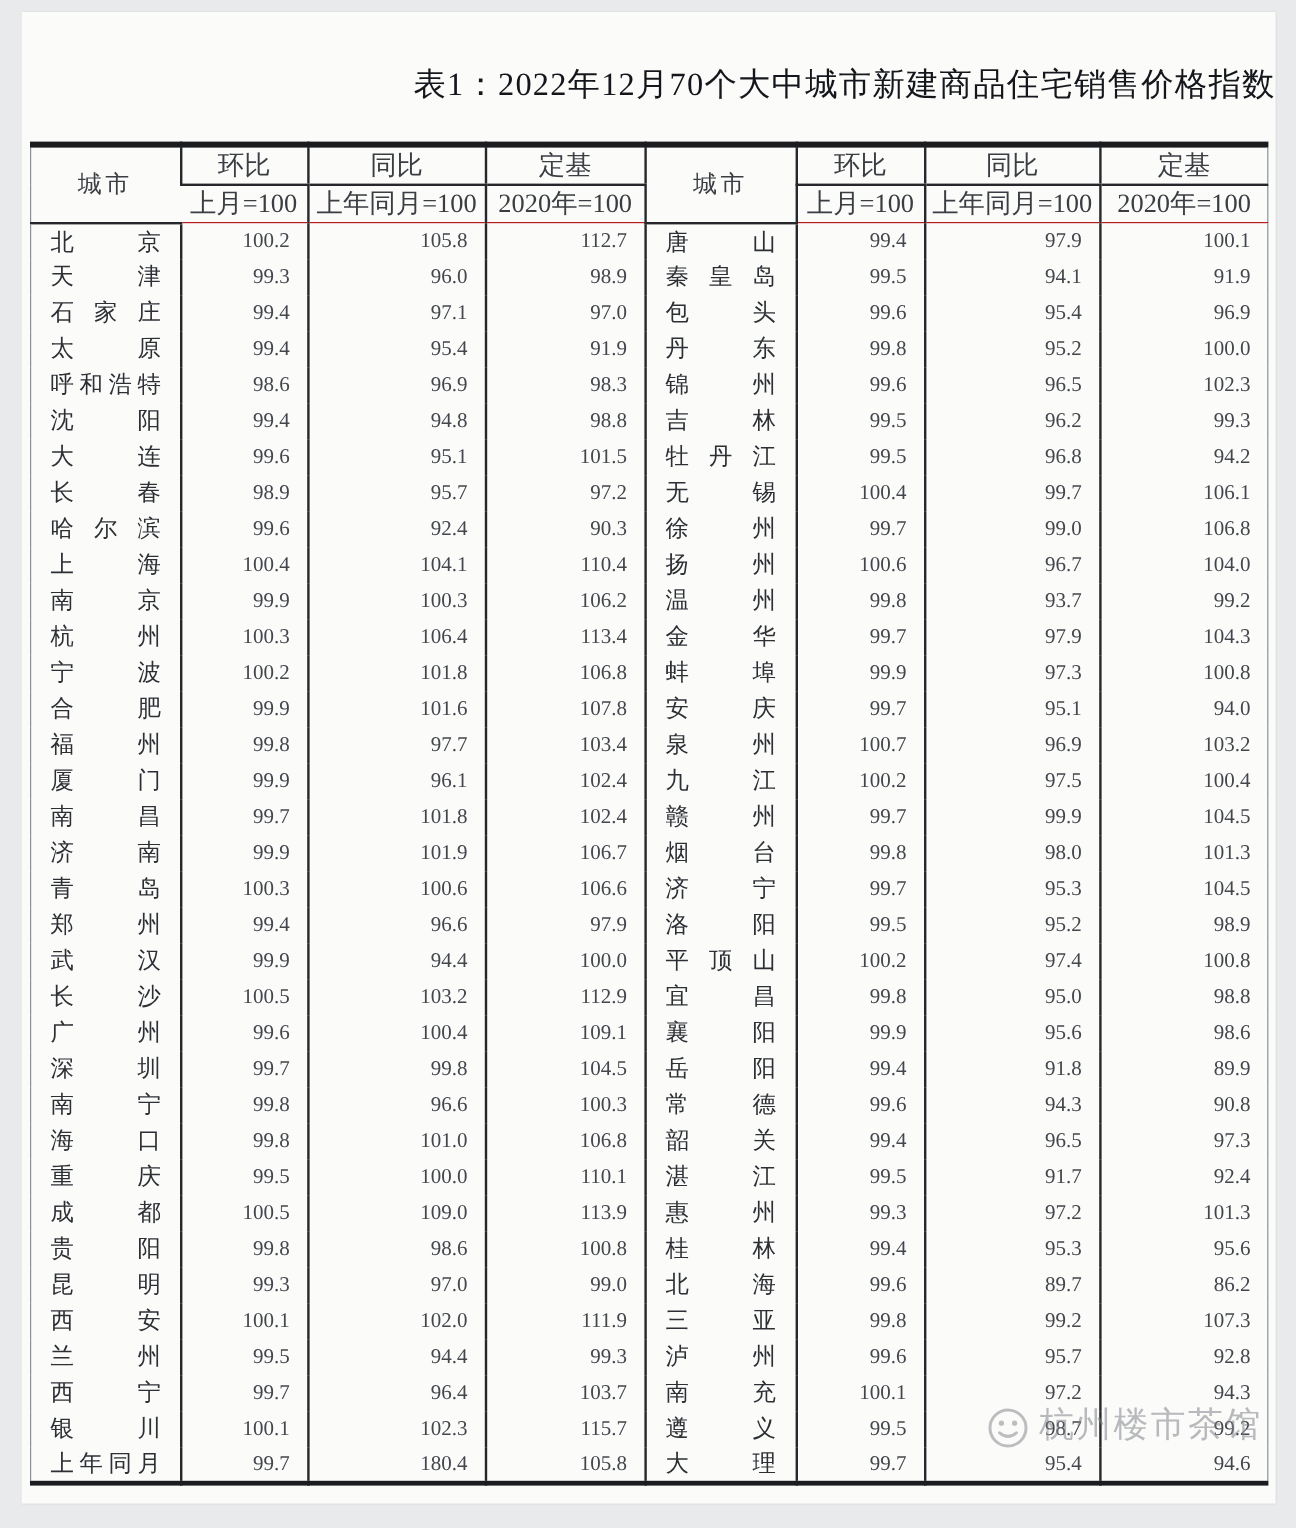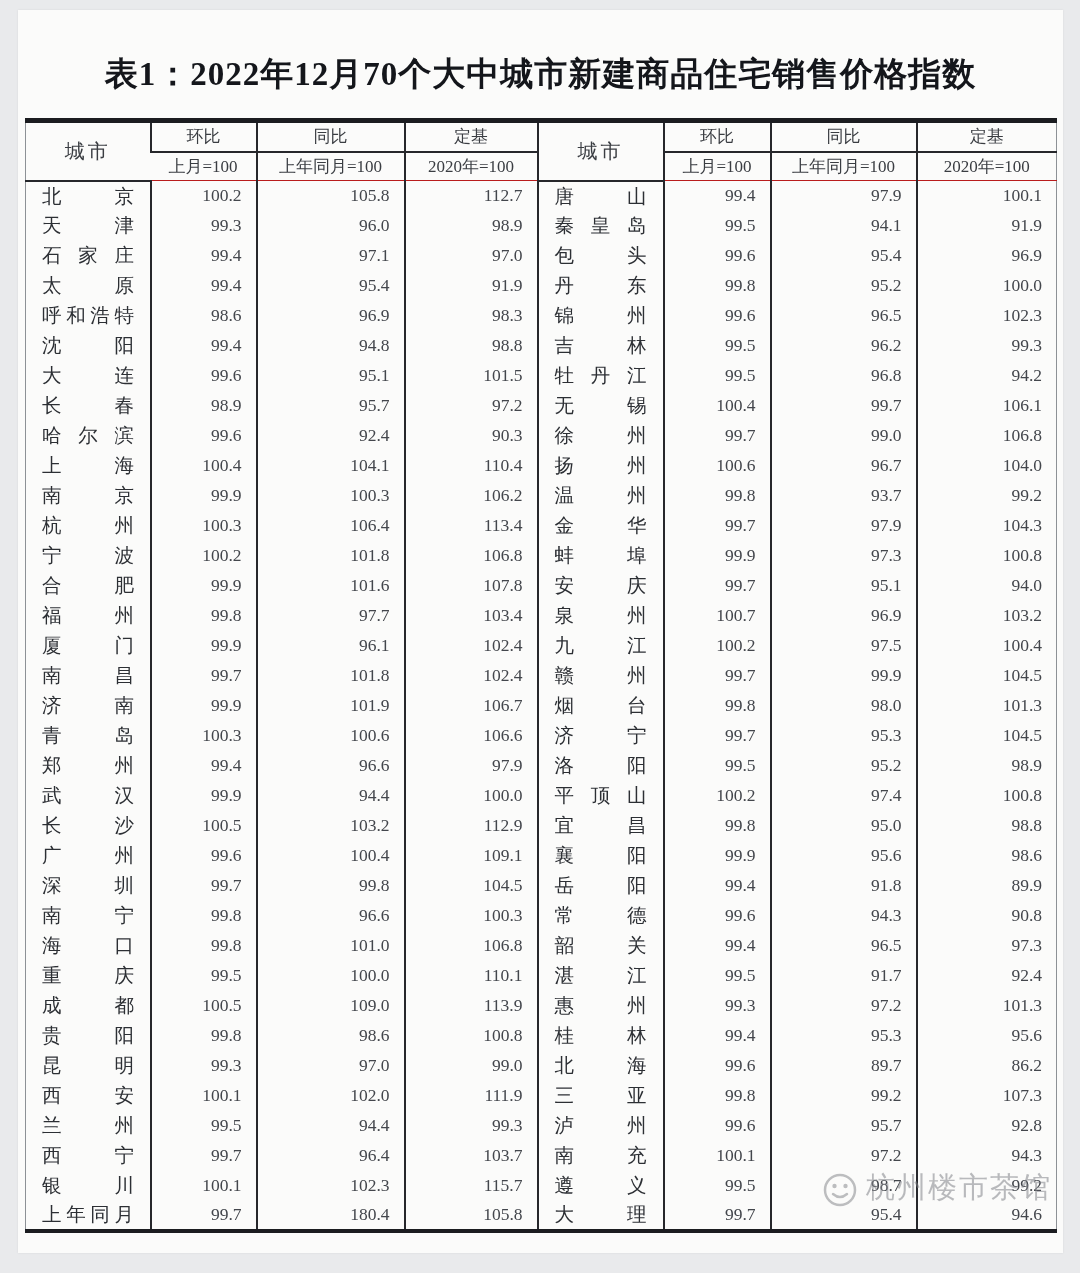--- a/index.html
+++ b/index.html
@@ -14,23 +14,23 @@
     position: absolute;
     left: 18px; top: 10px;
     width: 1045px; height: 1243px;
     background: #fbfbfa;
     box-shadow: 0 0 2px rgba(0,0,0,0.08);
   }
   .title {
     position: absolute;
     left: 0; top: 42px;
     width: 100%;
-    text-align: center;
-    font-size: 33px;
-    font-weight: bold;
+    text-align: right;
+    font-size: 27px;
+    font-weight: normal;
     color: #14161b;
     letter-spacing: 1px;
   }
   table.idx {
     position: absolute;
     left: 7px; top: 108px;
     width: 1031px;
     border-collapse: collapse;
     table-layout: fixed;
     border-top: 5px solid #1b1c20;
@@ -47,21 +47,21 @@
   table.idx col.c-mom2  { width: 107px; }
   table.idx col.c-yoy2  { width: 146px; }
   table.idx col.c-base2 { width: 140px; }
   table.idx th, table.idx td {
     border-left: 2px solid #26272b;
     font-weight: normal;
     color: #3a3d42;
   }
   table.idx th:first-child, table.idx td:first-child { border-left: none; }
   thead th {
-    font-size: 17px;
+    font-size: 22px;
     color: #2e3136;
     text-align: center;
     height: 31px;
   }
   thead tr.h1 th { border-bottom: 2px solid #26272b; }
   thead tr.h2 th { border-bottom: 1px solid #b91c1c; height: 29px; }
   thead th.city-h { font-size: 20px; letter-spacing: 3px; }
   tbody td { height: 30px; font-size: 17.5px; }
   tbody td.num { text-align: right; padding-right: 14px; color: #43464c; }
   tbody td.city { padding-left: 16px; font-size: 19.5px; color: #2c2f34; }

